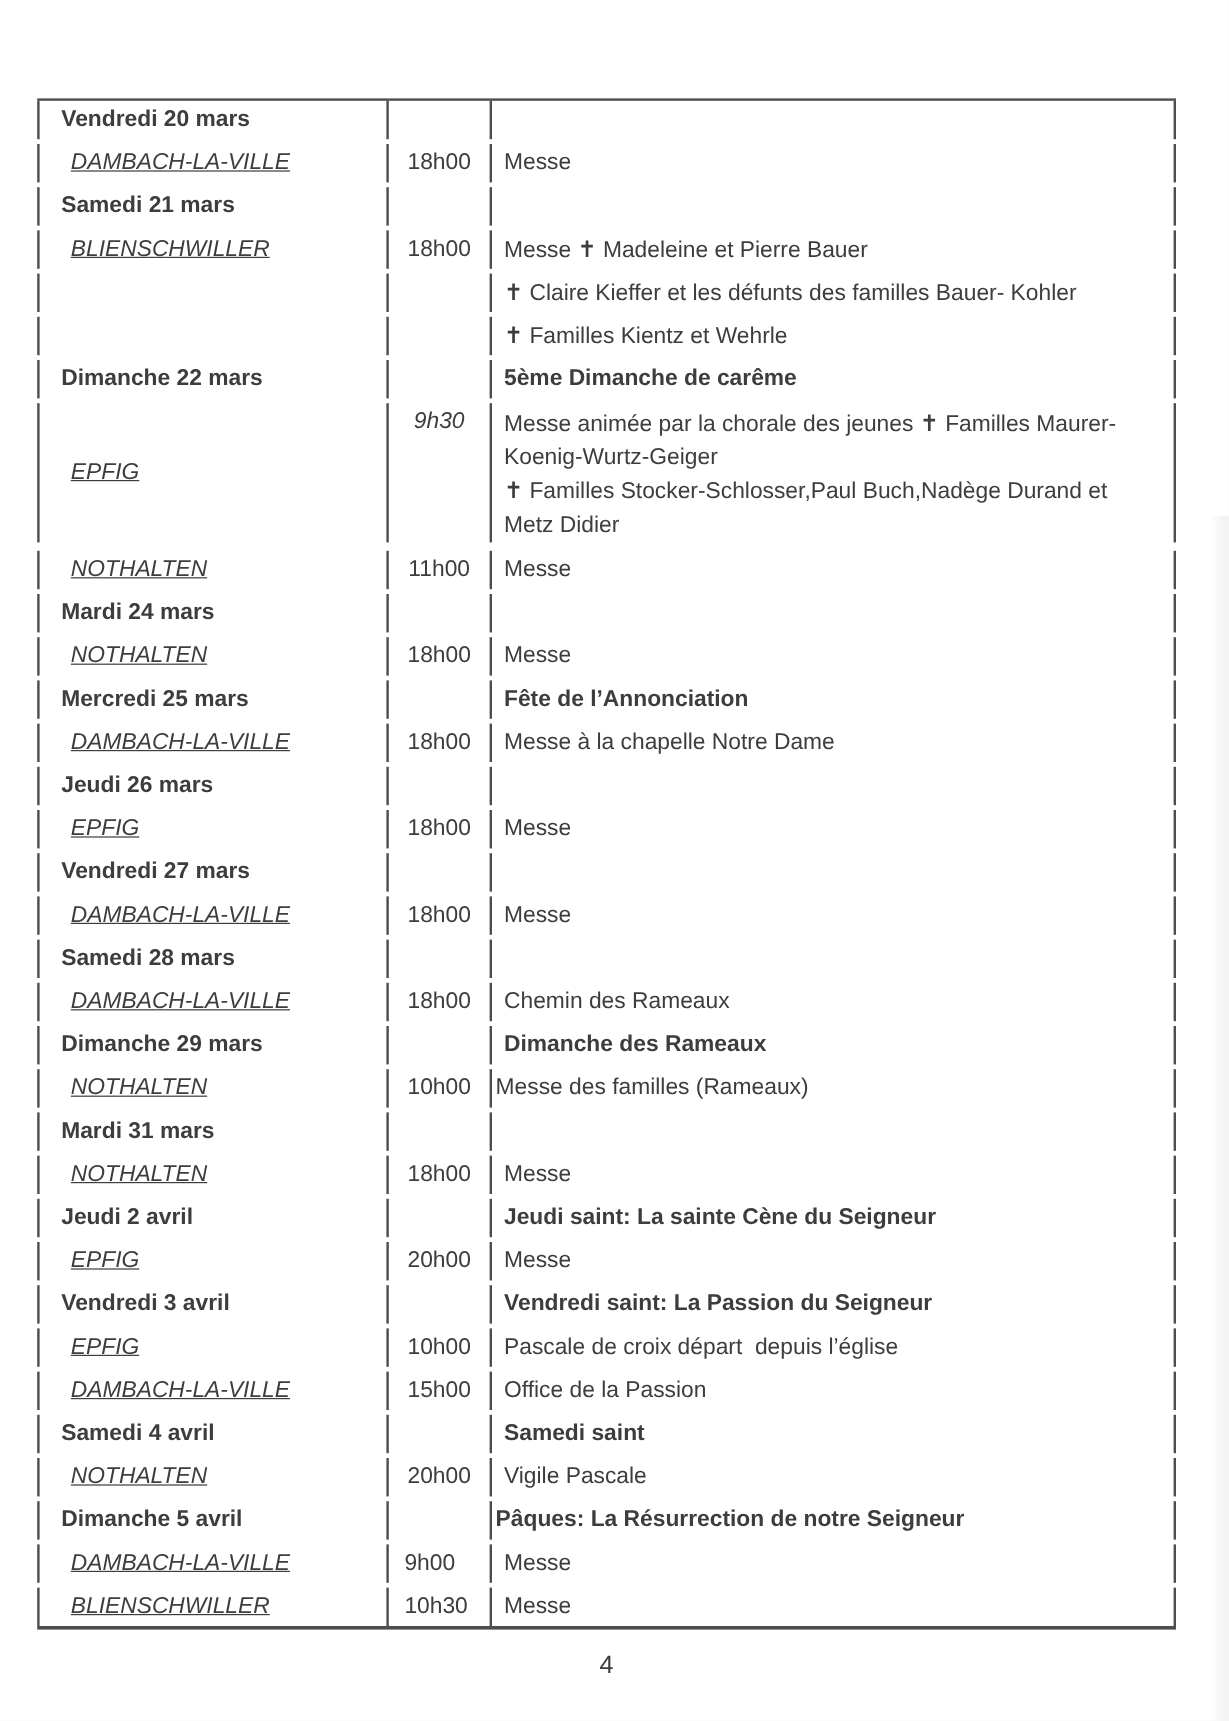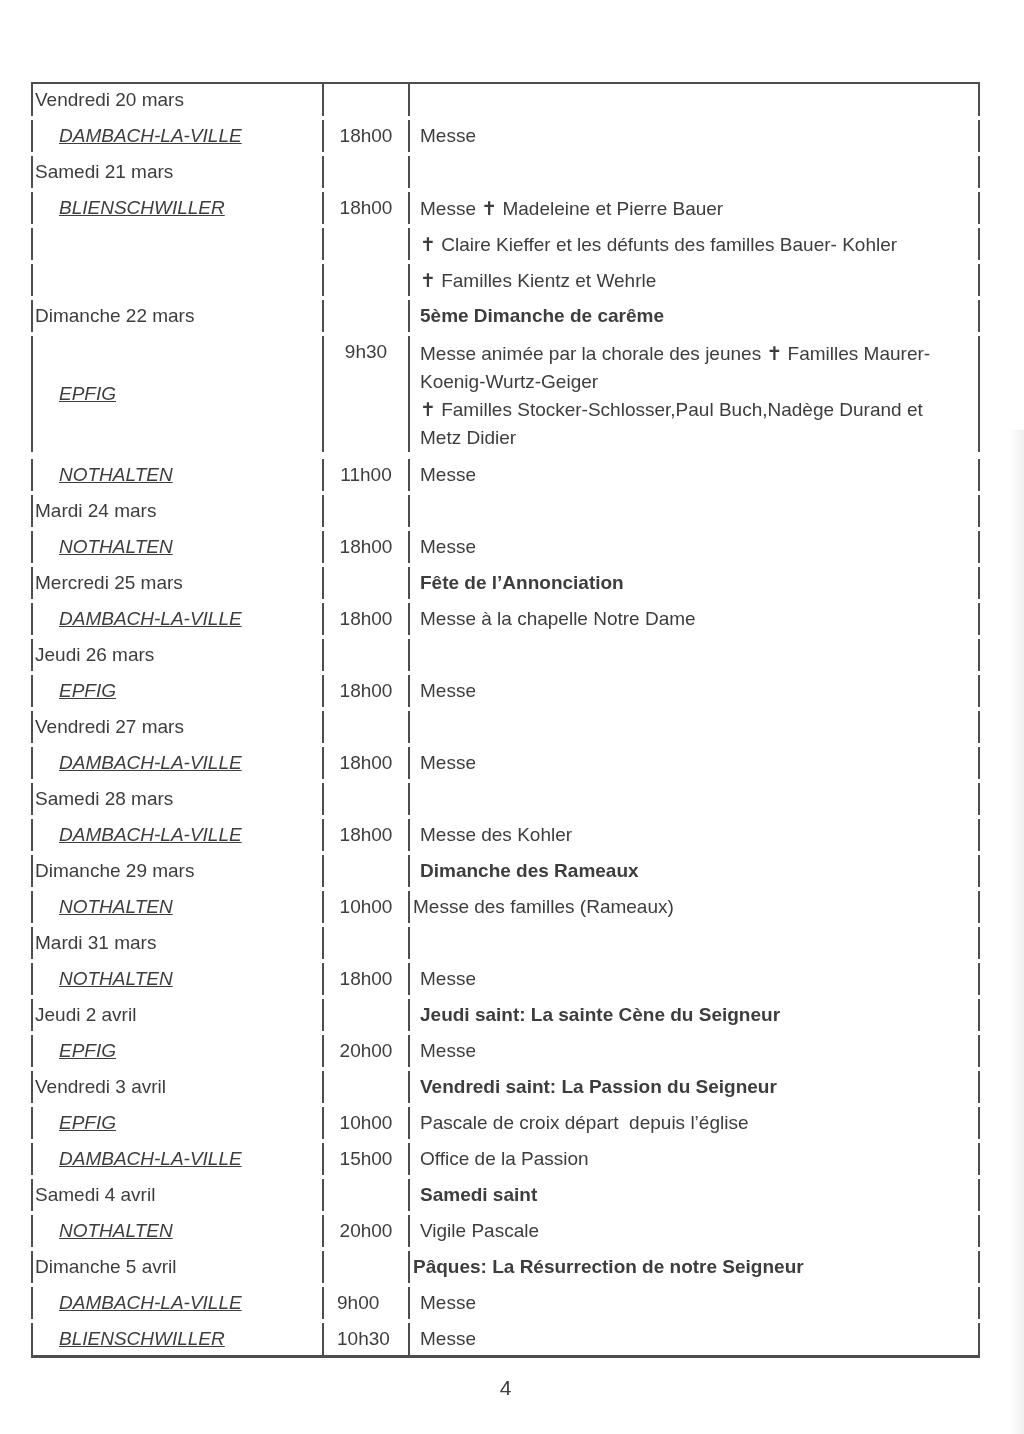--- a/index.html
+++ b/index.html
@@ -58,27 +58,27 @@
     border-right: 2px solid var(--border);
     justify-content: center;
   }
   .c3 {
     flex: 1;
     border-right: 2px solid var(--border);
     padding-left: 10px;
     padding-right: 4px;
   }
   .txt { white-space: pre-wrap; }
-  .kind-date .c1 .txt { font-weight: normal; padding-left: 2px; }
+  .kind-date .c1 .txt { font-weight: bold; padding-left: 18px; }
   .kind-entry .c1 .txt { font-style: italic; padding-left: 26px; text-decoration: underline; }
   .d-bold .c3 .txt { font-weight: bold; }
   .d-flush .c3 { padding-left: 3px; }
   .t-left .c2 { justify-content: flex-start; padding-left: 13px; }
   .tall .c2, .tall .c3 { align-items: flex-start; }
-  .tall .c2 { padding-top: 5px; }
+  .tall .c2 { padding-top: 5px; font-style: italic; }
   .tall .c3 { padding-top: 4px; line-height: 28px; }
   .tall { padding-bottom: 3px; }
   .page-number {
     position: absolute;
     left: 31px;
     top: 1376px;
     width: 949px;
     text-align: center;
     font-size: 21px;
   }
@@ -290,21 +290,21 @@
         </div>
   </div>
       <div class="row kind-entry">
     <div class="cell c1">
           <span class="txt">DAMBACH-LA-VILLE</span>
         </div>
     <div class="cell c2">
           <span class="txt">18h00</span>
         </div>
     <div class="cell c3">
-          <span class="txt">Messe des Kohler</span>
+          <span class="txt">Chemin des Rameaux</span>
         </div>
   </div>
       <div class="row kind-date d-bold">
     <div class="cell c1">
           <span class="txt">Dimanche 29 mars</span>
         </div>
     <div class="cell c2">
           <span class="txt"></span>
         </div>
     <div class="cell c3">

